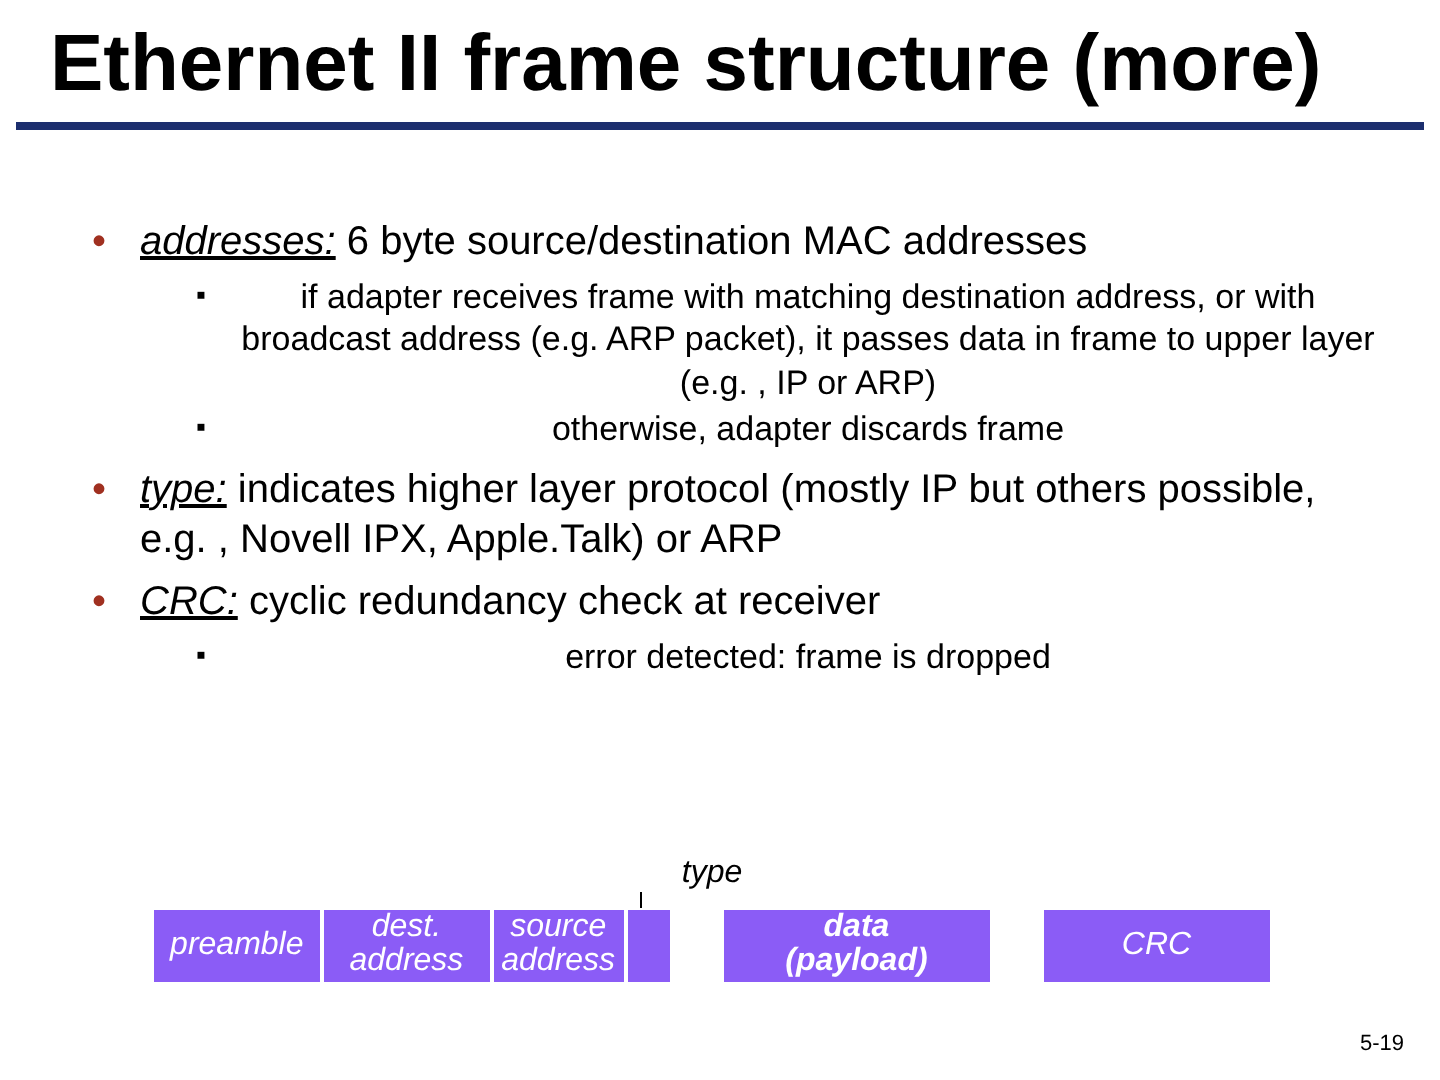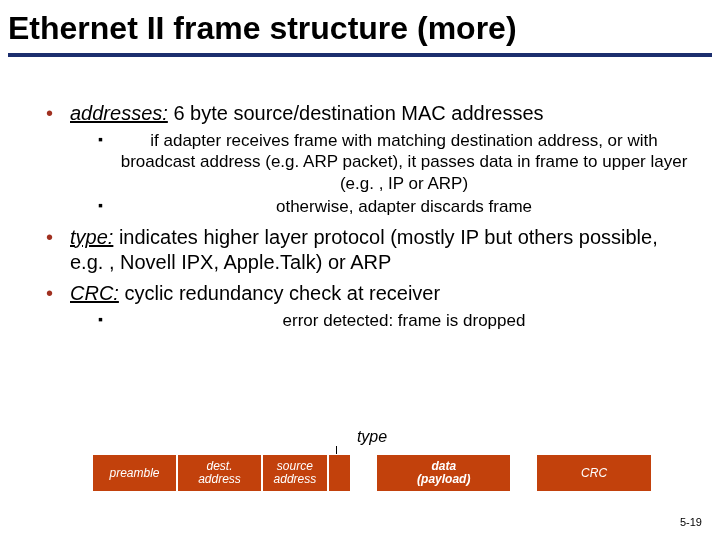--- a/index.html
+++ b/index.html
@@ -6,23 +6,23 @@
   body {
     width: 720px;
     height: 540px;
     background: #ffffff;
     font-family: Arial, Helvetica, sans-serif;
     color: #000000;
     position: relative;
     overflow: hidden;
   }
   .title {
-    font-size: 32px;
+    font-size: 40px;
     font-weight: bold;
-    padding: 10px 8px 6px 8px;
+    padding: 10px 8px 6px 25px;
   }
   .title-underline {
     height: 4px;
     background: #1c2e6e;
     margin: 0 8px 18px 8px;
   }
   .content {
     padding: 0 30px 0 30px;
   }
   ul.outer {
@@ -66,21 +66,21 @@
   ul.inner > li::before {
     content: "▪";
     position: absolute;
     left: -6px;
     top: 1px;
     color: #000;
     font-size: 14px;
   }
   .diagram-wrap {
     position: absolute;
-    left: 92px;
+    left: 76px;
     bottom: 48px;
     width: 560px;
   }
   .type-label {
     text-align: center;
     font-size: 16px;
     font-style: italic;
     margin-bottom: 0;
   }
   .tick {
@@ -89,27 +89,27 @@
     background: #000;
     margin: 0 auto 0 auto;
     position: relative;
     left: -36px;
   }
   .frame-row {
     display: flex;
     height: 38px;
   }
   .cell {
-    background: #c2410c;
+    background: #8b5cf6;
     color: #ffffff;
     border: 1px solid #ffffff;
     display: flex;
     align-items: center;
     justify-content: center;
-    font-size: 12px;
+    font-size: 16px;
     font-style: italic;
     text-align: center;
     line-height: 1.05;
     padding: 0 4px;
   }
   .c-preamble { width: 88px; }
   .c-dest     { width: 88px; }
   .c-src      { width: 68px; }
   .c-type     { width: 24px; }
   .c-gap      { width: 26px; background: #ffffff; border: none; }

